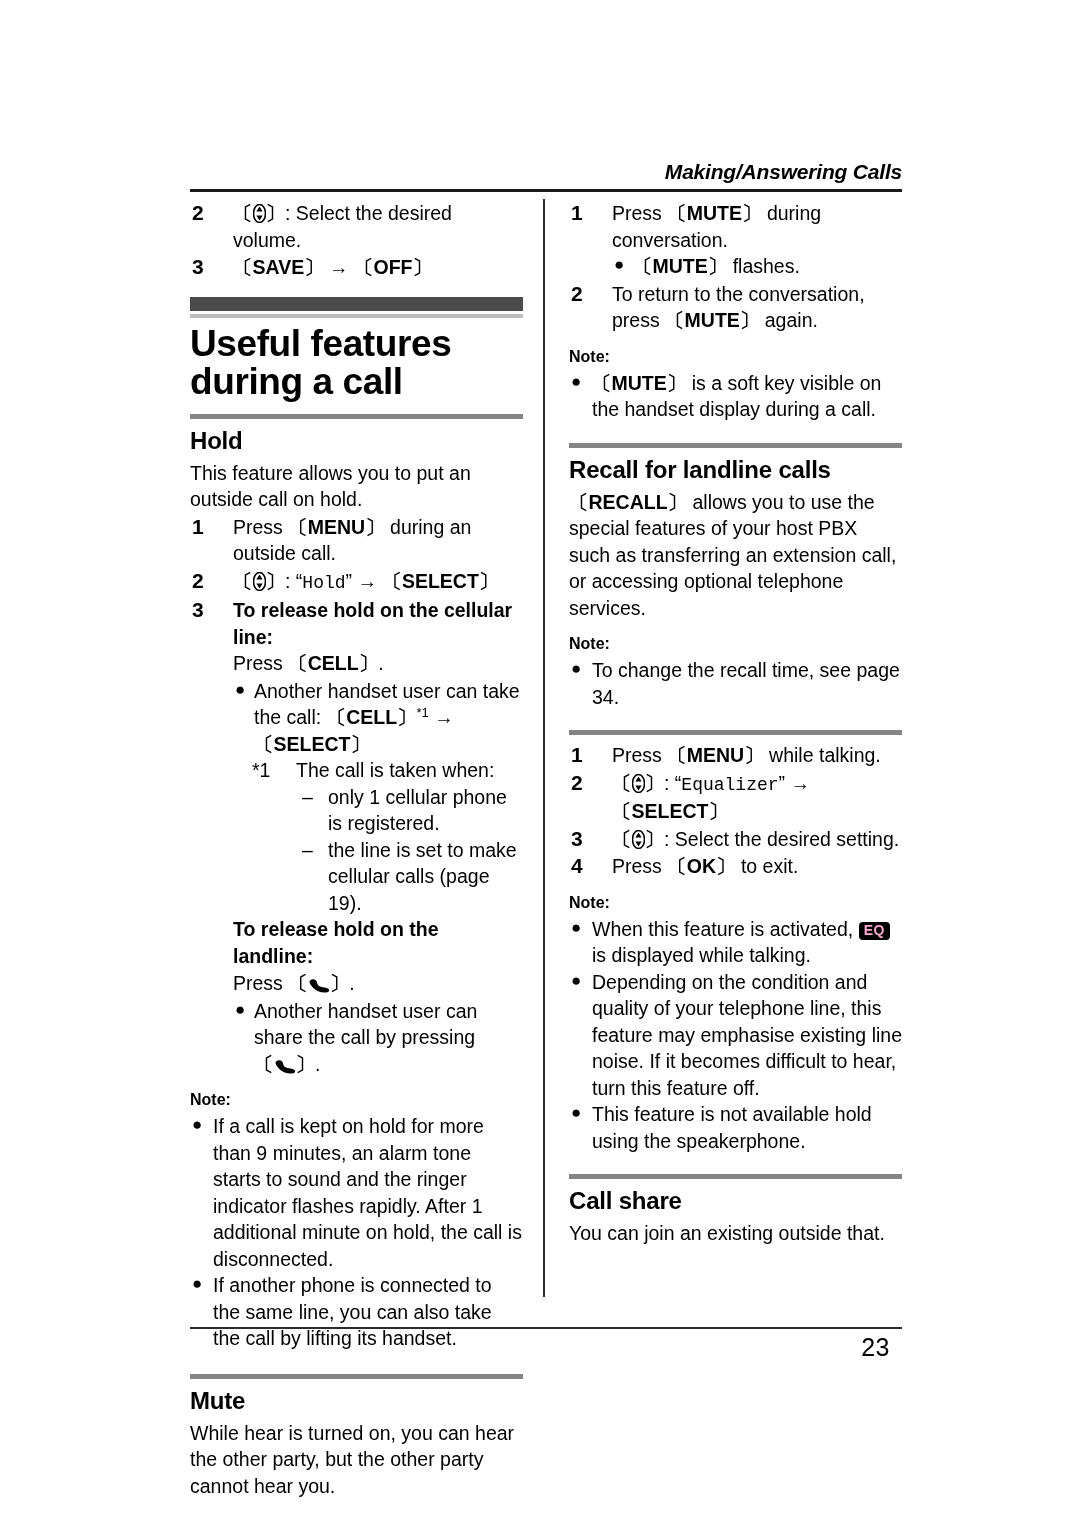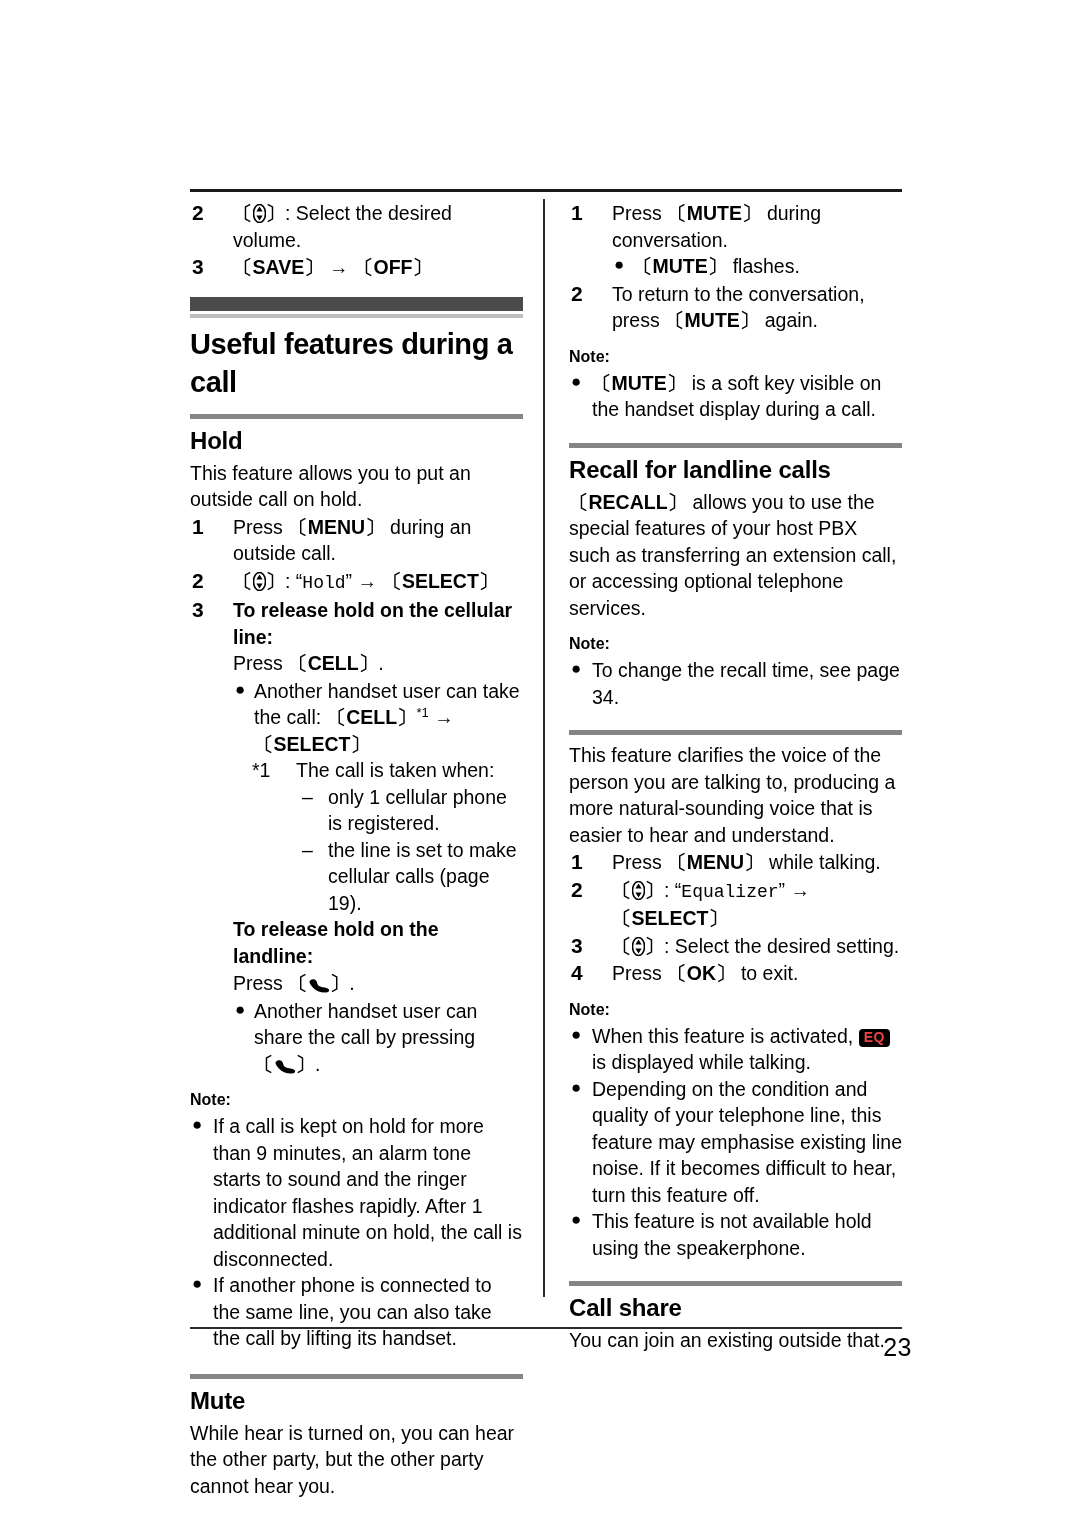--- a/index.html
+++ b/index.html
@@ -72,21 +72,21 @@
   .foot-rule {
     position: absolute;
     left: 190px;
     top: 1327px;
     width: 712px;
     height: 2px;
     background: #2b2b2b;
   }
   .page-number {
     position: absolute;
-    left: 200px;
+    left: 178px;
     top: 1333px;
     width: 712px;
     text-align: right;
     font-size: 25px;
     letter-spacing: 0.5px;
   }
   .para {
     font-size: 19.5px;
     line-height: 26.5px;
     margin-bottom: 1px;
@@ -96,21 +96,21 @@
     background: #4a4a4a;
     margin-top: 16px;
   }
   .chapter-bar-thin {
     height: 4px;
     background: #bdbdbd;
     margin-top: 3px;
     margin-bottom: 7px;
   }
   .chapter-title {
-    font-size: 29px;
+    font-size: 37px;
     font-weight: bold;
     line-height: 38px;
     letter-spacing: -0.4px;
     margin-bottom: 6px;
   }
   .section-rule {
     height: 5px;
     background: #858585;
     margin-top: 13px;
     margin-bottom: 7px;
@@ -218,35 +218,36 @@
 
   
   .talkkey svg {
     vertical-align: -4px;
   }
 
   
   .eq-badge {
     display: inline-block;
     background: #000000;
-    color: #ef4444;
+    color: #f9a8d4;
     font-size: 14px;
     font-weight: bold;
     letter-spacing: 0.5px;
     padding: 1px 5px 2px 5px;
     border-radius: 4px;
     vertical-align: 1px;
     line-height: 15px;
   }
 </style>
 </head>
 <body>
 
 <div class="page">
 
+  <div class="running-head">Making/Answering Calls</div>
   <div class="head-rule"></div>
 
   <div class="body-area">
 
     <div class="col-divider"></div>
 
     <div class="col col-left">
 
       <div class="step">
         <span class="num">2</span>
@@ -385,21 +386,20 @@
         <span class="key">〔<span>RECALL</span>〕</span><span> allows you to use the special features of your host PBX such as transferring an extension call, or accessing optional telephone services.</span>
       </div>
 
       <div class="note-label">Note:</div>
       <div class="bullet">
         <span class="dot">●</span>
         <span>To change the recall time, see page 34.</span>
       </div>
 
       <div class="section-rule" style="margin-top:20px"></div>
-      <div class="para">This feature clarifies the voice of the person you are talking to, producing a more natural-sounding voice that is easier to hear and understand.</div>
 
       <div class="step">
         <span class="num">1</span>
         <span>Press </span><span class="key">〔<span>MENU</span>〕</span><span> while talking.</span>
       </div>
 
       <div class="step">
         <span class="num">2</span>
         <span class="navkey">〔<svg width="13" height="19" viewBox="0 0 13 19" aria-hidden="true">
               <ellipse cx="6.5" cy="9.5" rx="6" ry="9" fill="none" stroke="#000" stroke-width="1.6"></ellipse>

